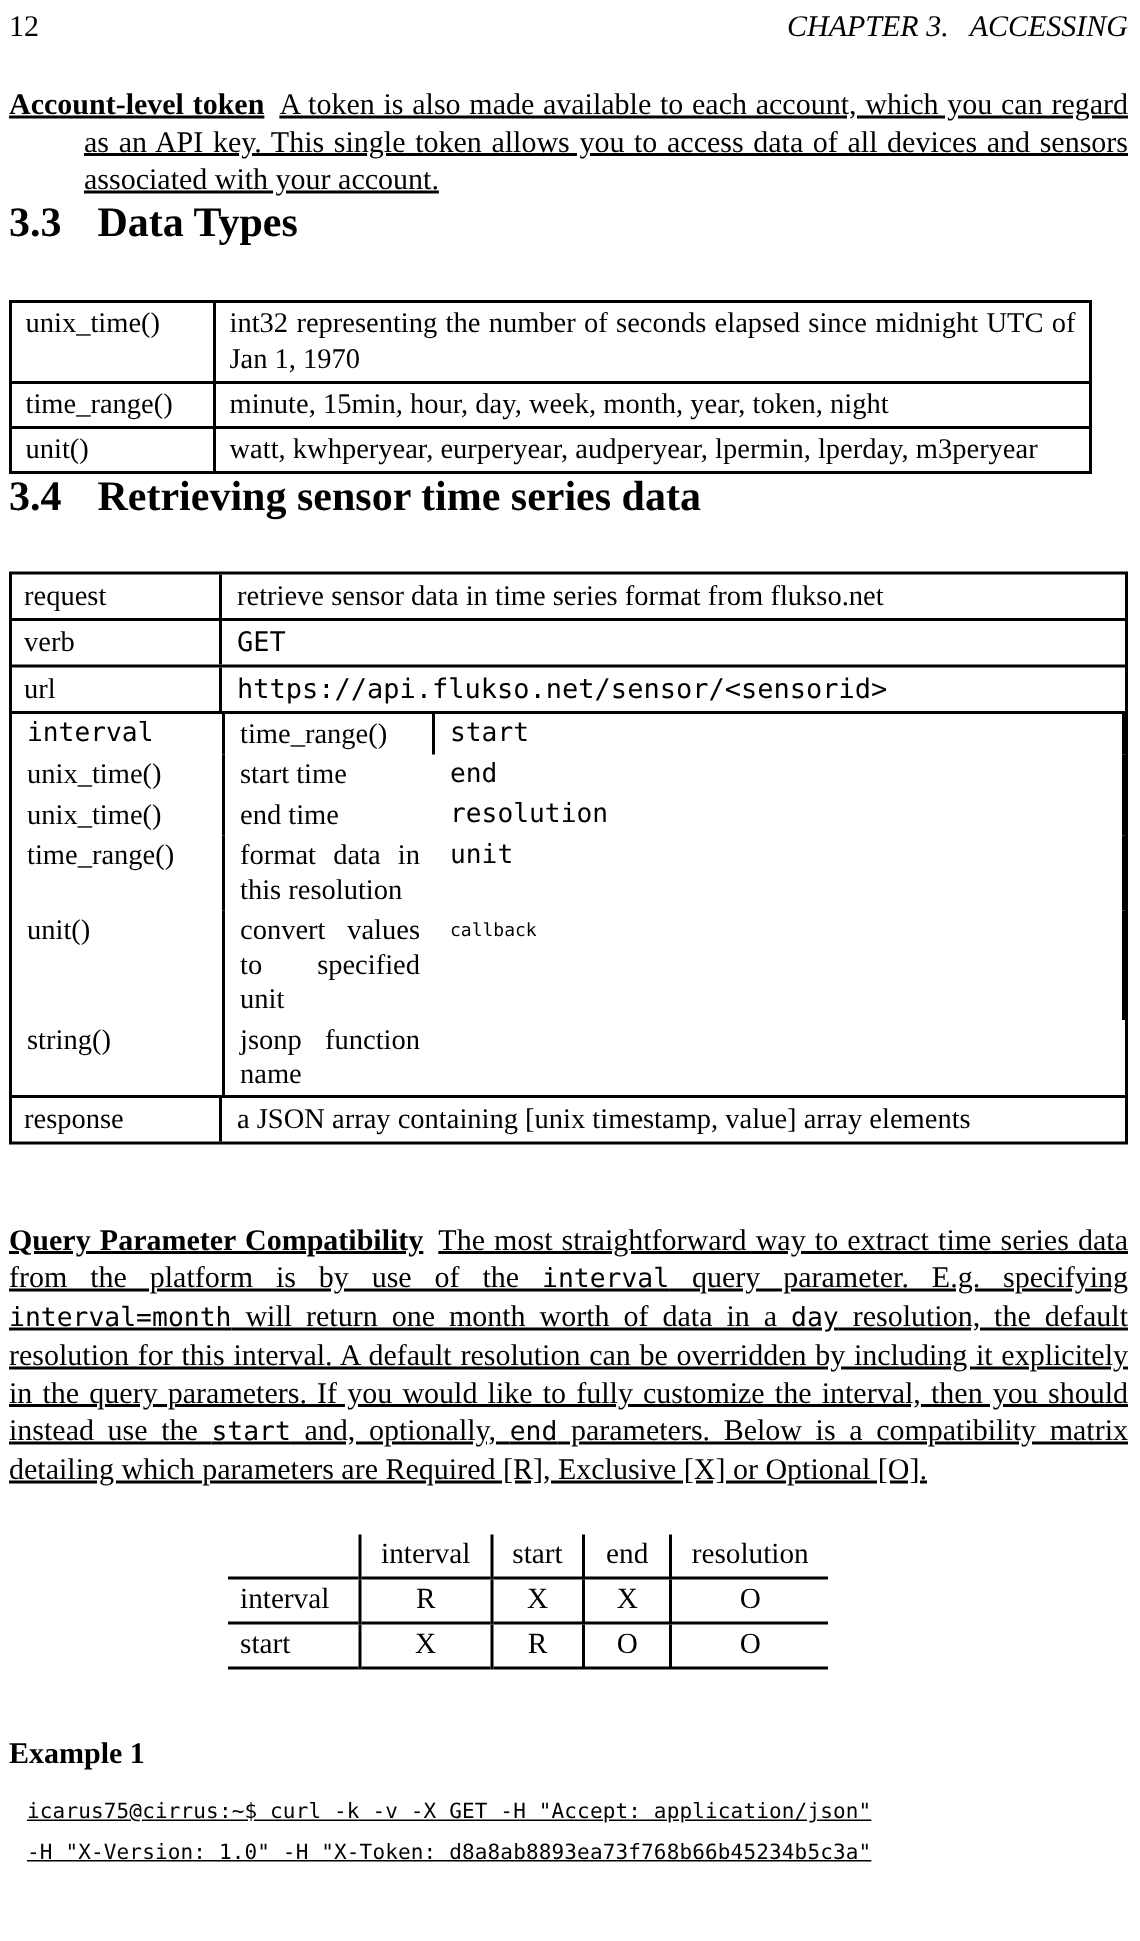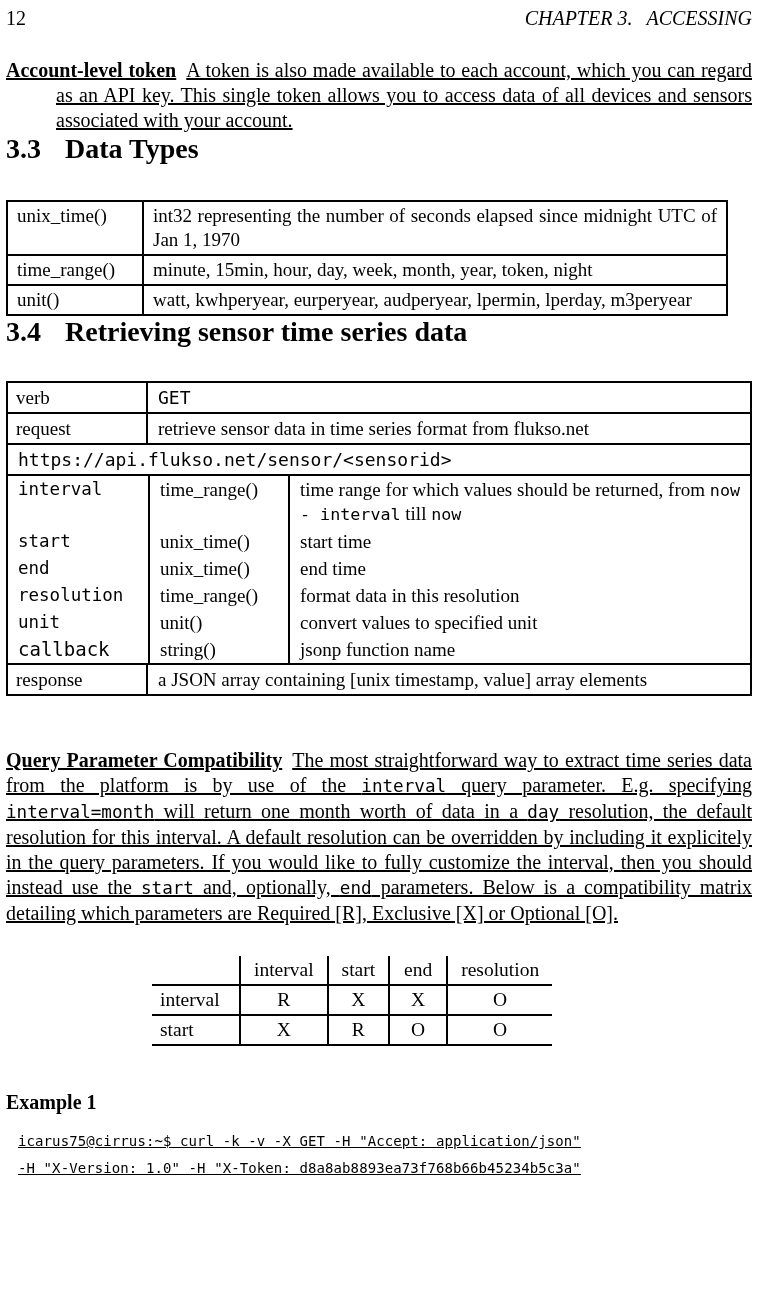--- a/index.html
+++ b/index.html
@@ -29,21 +29,21 @@
 
   .req-table { margin-top: 34px; width: 746px; border: 2px solid #000;
     font-size: 19px; line-height: 23px; }
   .rrow { display: flex; }
   .rrow + .rrow { border-top: 2px solid #000; }
   .rlabel { flex: 0 0 140px; padding: 3px 8px; border-right: 2px solid #000; }
   .rval { flex: 1; padding: 3px 10px; }
   .pgrid { flex: 1; display: grid; grid-template-columns: 142px 140px 1fr; }
   .pc { padding: 2px 10px; }
   .pc-name { font-family: "DejaVu Sans Mono", monospace; font-size: 17.5px; border-right: 2px solid #000; }
-  .pc-name.small-mono { font-size: 19px; }
+  .pc-name.small-mono { font-size: 12px; }
   .pc-type { border-right: 2px solid #000; }
   .pc-desc { text-align: justify; }
 
   table.matrix { border-collapse: collapse; margin: 30px 0 0 146px;
     font-size: 19.5px; line-height: 26px; }
   table.matrix tr { border-bottom: 2px solid #000; }
   table.matrix td { padding: 1px 13px; text-align: center; }
   table.matrix td:first-child { text-align: left; padding: 1px 18px 1px 8px; min-width: 88px; }
   table.matrix td + td { border-left: 2px solid #000; min-width: 58px; }
 
@@ -85,35 +85,35 @@
     </tr>
   </tbody>
     </table>
 
   <h2 class="section sec-34">
     <span class="sec-num">3.4</span><span>Retrieving sensor time series data</span>
   </h2>
 
   <div class="req-table">
     <div class="rrow">
+      <div class="rlabel">request</div>
+      <div class="rval">retrieve sensor data in time series format from flukso.net</div>
+    </div>
+    <div class="rrow">
       <div class="rlabel">verb</div>
       <div class="rval mono">GET</div>
     </div>
     <div class="rrow">
-      <div class="rlabel">request</div>
-      <div class="rval">retrieve sensor data in time series format from flukso.net</div>
-    </div>
-    <div class="rrow">
+      <div class="rlabel">url</div>
       <div class="rval mono">https://api.flukso.net/sensor/&lt;sensorid&gt;</div>
     </div>
     <div class="rrow">
       <div class="pgrid">
         <div class="pc pc-name">interval</div>
         <div class="pc pc-type">time_range()</div>
-        <div class="pc pc-desc"><span class="seg-r">time range for which values should be returned, from </span><span class="seg-m">now - interval</span><span class="seg-r"> till </span><span class="seg-m">now</span></div>
 
         <div class="pc pc-name">start</div>
         <div class="pc pc-type">unix_time()</div>
         <div class="pc pc-desc">start time</div>
 
         <div class="pc pc-name">end</div>
         <div class="pc pc-type">unix_time()</div>
         <div class="pc pc-desc">end time</div>
 
         <div class="pc pc-name">resolution</div>

